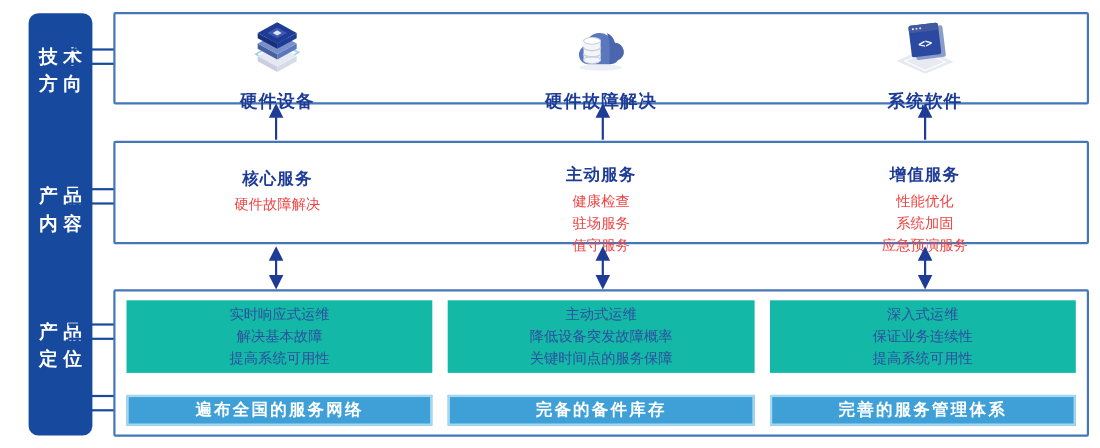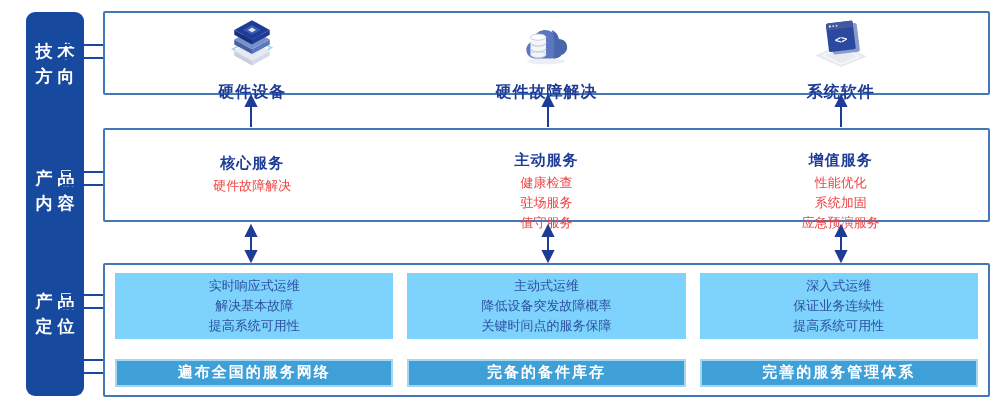--- a/index.html
+++ b/index.html
@@ -36,21 +36,21 @@
   .tech-icon{height:52px;display:flex;align-items:center;justify-content:center;}
   .tech-label{color:#1e3c96;font-weight:bold;font-size:16px;margin-top:15px;letter-spacing:1px;}
   
   .svc-col{flex:1;display:flex;flex-direction:column;align-items:center;padding-top:20px;}
   .svc-col.first{padding-top:23px;}
   .svc-heading{color:#1e3c96;font-weight:bold;font-size:15px;line-height:20px;margin-bottom:3px;letter-spacing:1px;}
   .svc-line{color:#ef4444;font-size:13px;line-height:20px;}
   
   .pos-col{flex:1;display:flex;flex-direction:column;}
   .gray-box{
-    background:#7dd3fc;height:70px;display:flex;flex-direction:column;
+    background:#14b8a6;height:70px;display:flex;flex-direction:column;
     align-items:center;justify-content:center;
   }
   .gray-line{color:#2d4fa0;font-size:13px;line-height:20px;}
   .blue-bar{
     margin-top:20px;height:30px;box-sizing:border-box;background:#3fa0d8;
     border:2px solid #a6d7f0;display:flex;align-items:center;justify-content:center;
     color:#ffffff;font-weight:bold;font-size:15px;letter-spacing:2px;
   }
   .arrow-layer{position:absolute;left:0;top:0;pointer-events:none;}
 </style>

